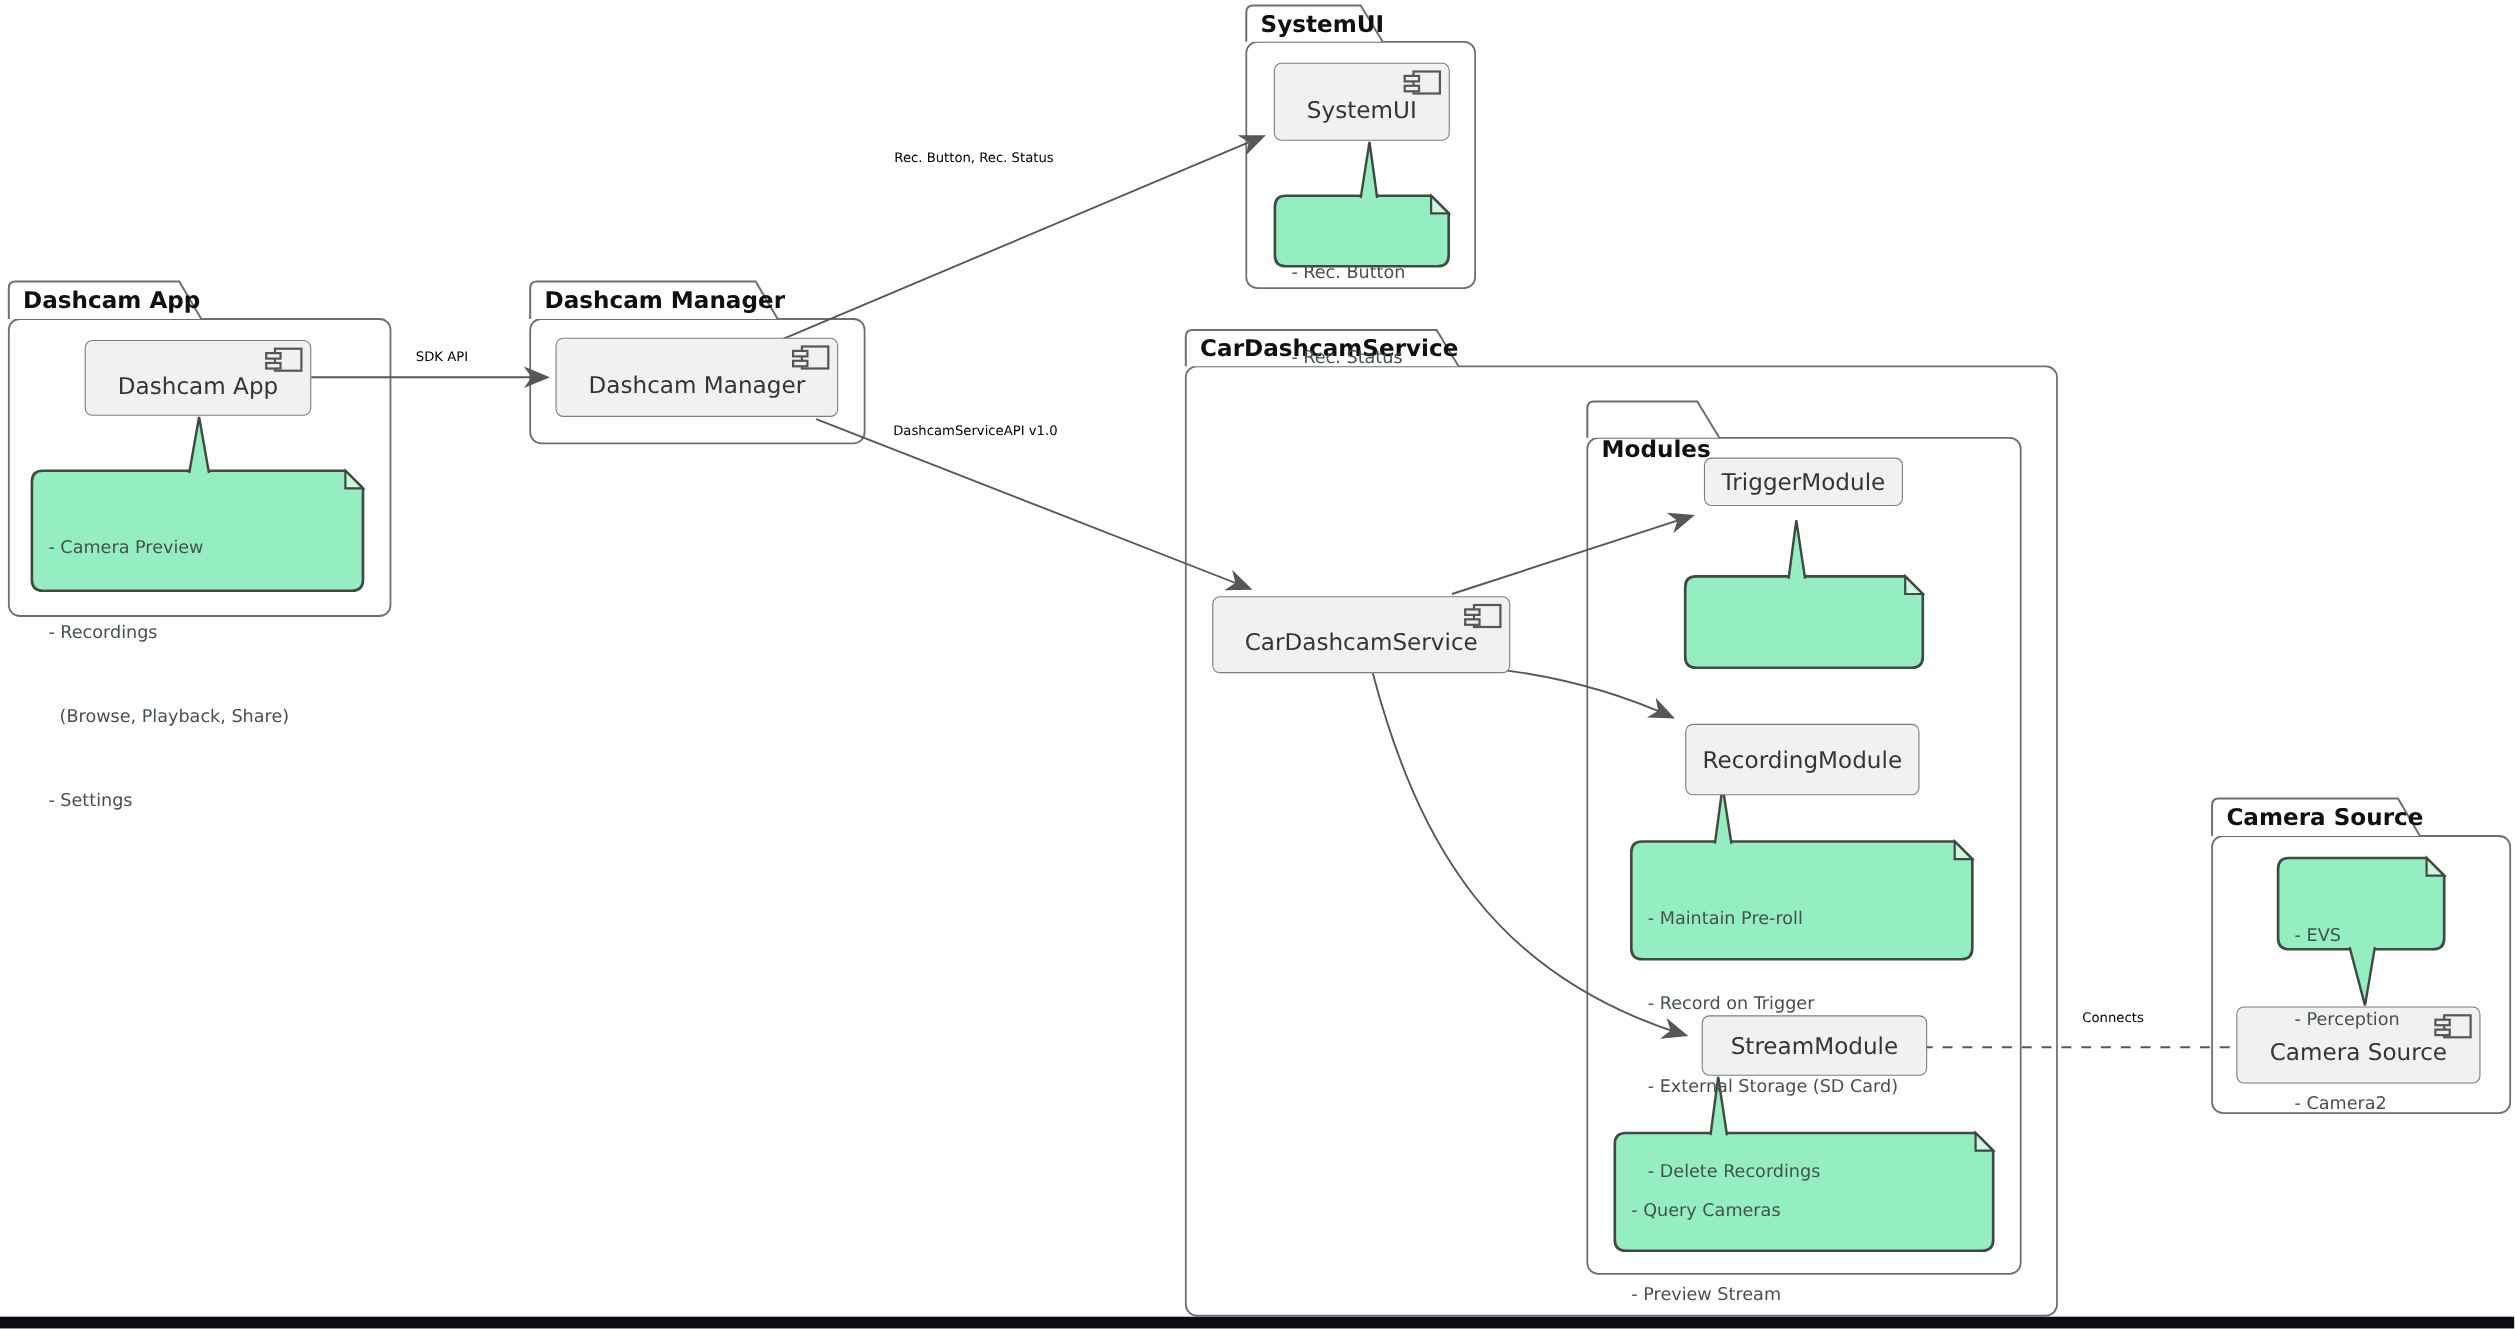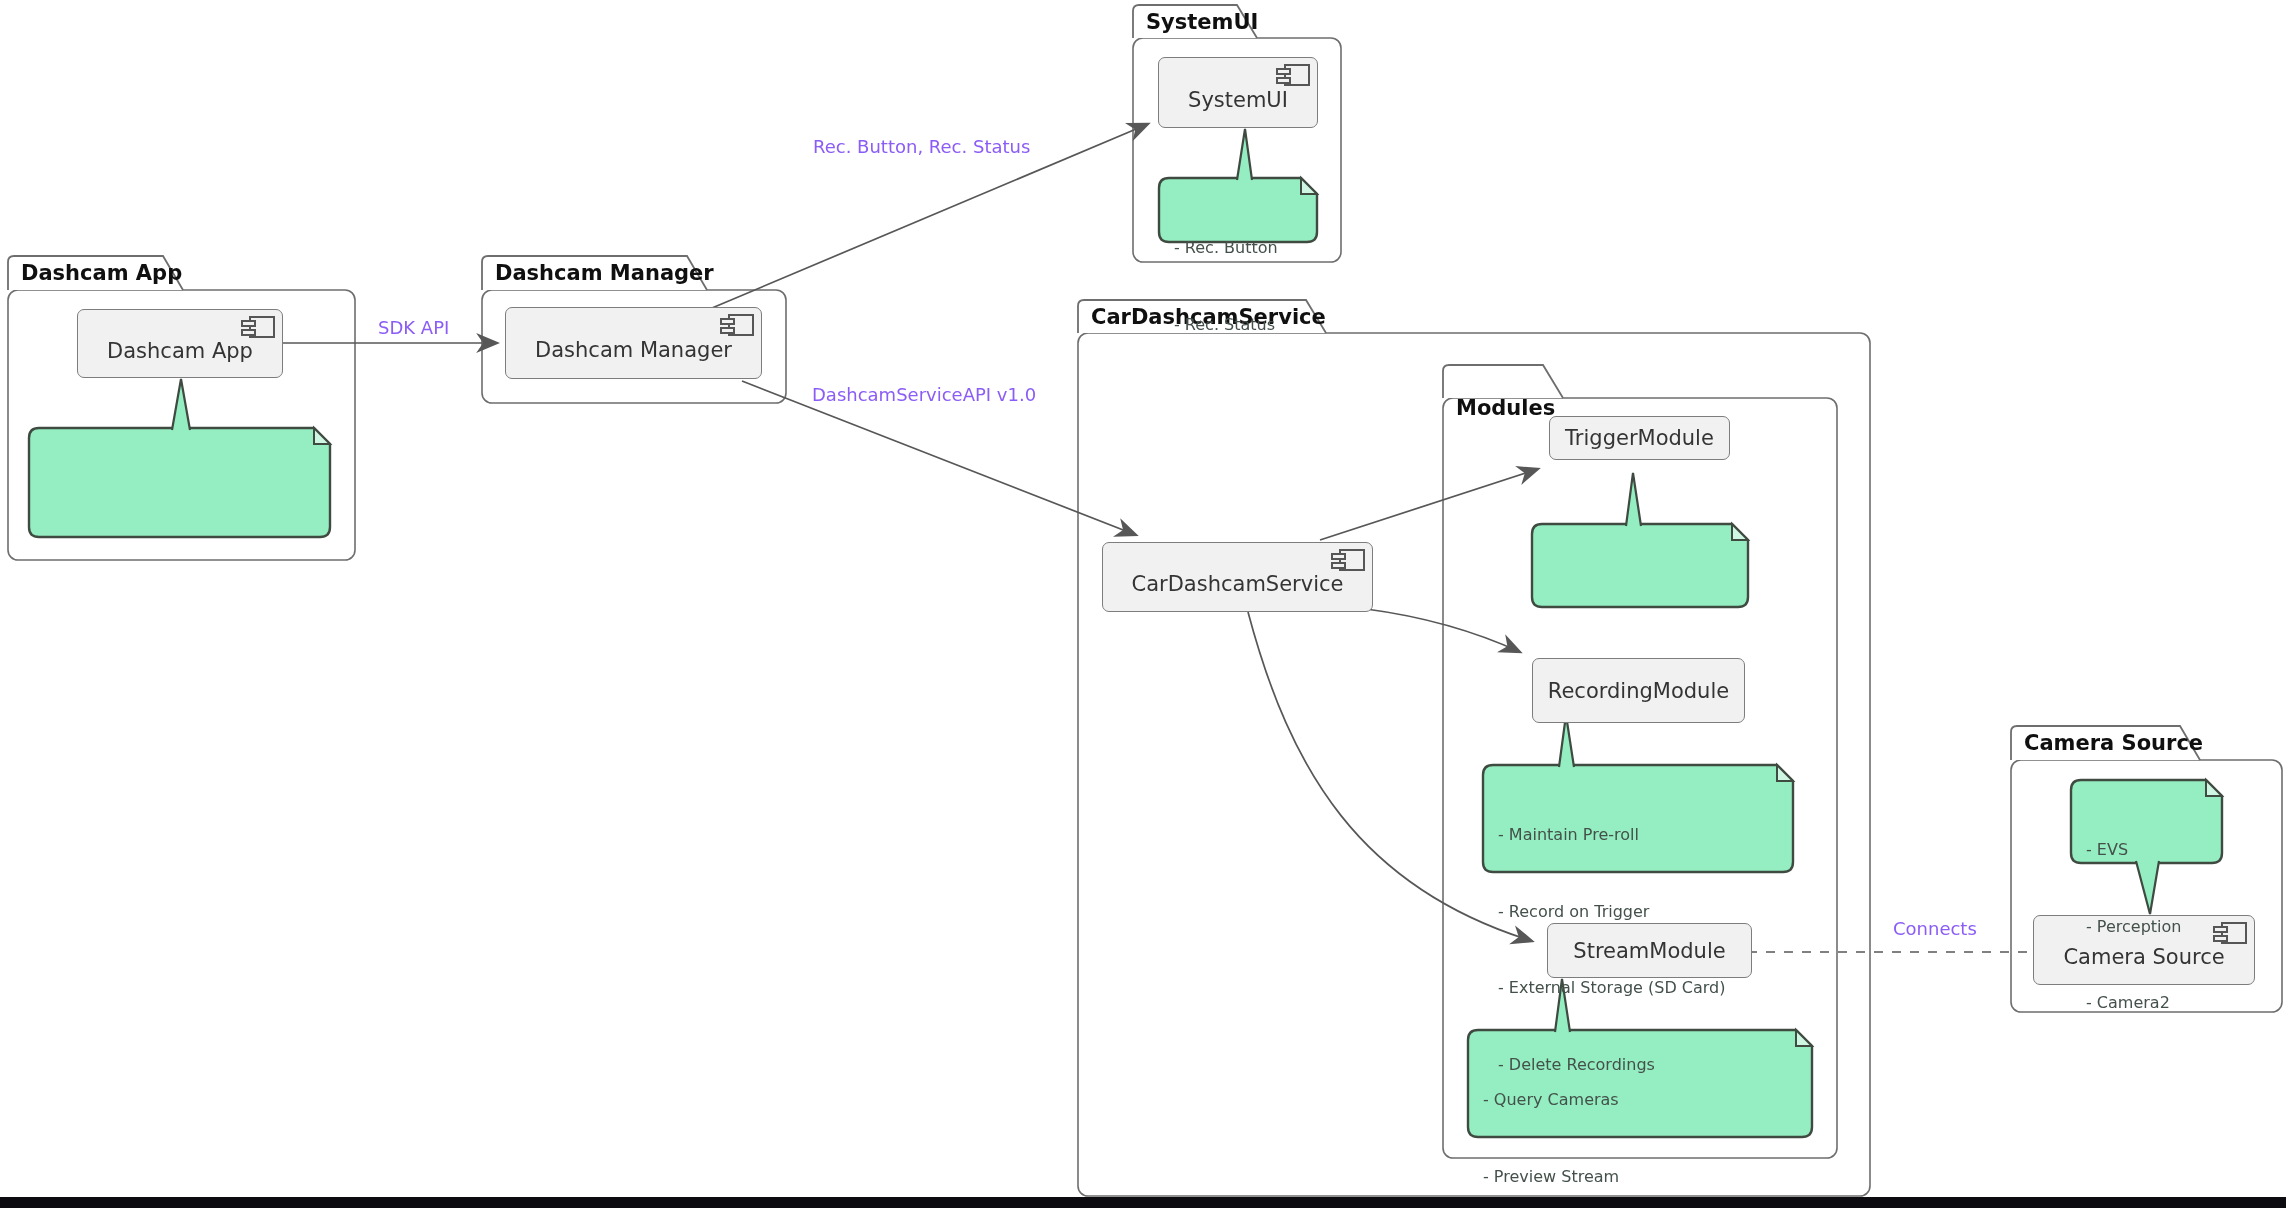--- a/index.html
+++ b/index.html
@@ -36,21 +36,21 @@
     font-size:21px;color:#343434;
     box-sizing:border-box;
   }
   .note-text{
     position:absolute;
     font-size:16px;line-height:25.5px;color:#44514a;
     white-space:pre;
   }
   .edge-label{
     position:absolute;
-    font-size:18px;color:#8b5cf6;white-space:nowrap;
+    font-size:12px;color:#000000;white-space:nowrap;
   }
   .bottom-bar{
     position:absolute;left:0;top:1197px;width:2286px;height:11px;
     background:#0c0c10;
   }
 </style>
 </head>
 <body>
 
 <div id="canvas">
@@ -160,20 +160,26 @@
   <div class="module" style="left:1549px;top:416px;width:181px;height:44px;">
     <span>TriggerModule</span>
   </div>
   <div class="module" style="left:1532px;top:658px;width:213px;height:65px;">
     <span>RecordingModule</span>
   </div>
   <div class="module" style="left:1547px;top:923px;width:205px;height:55px;">
     <span>StreamModule</span>
   </div>
 
+  <div class="note-text" style="left:44px;top:434px;">
+    <div>- Camera Preview</div>
+    <div>- Recordings</div>
+    <div>  (Browse, Playback, Share)</div>
+    <div>- Settings</div>
+  </div>
   <div class="note-text" style="left:1174px;top:184px;">
     <div>- Rec. Button</div>
     <div>- Rec. Status</div>
   </div>
   <div class="note-text" style="left:1498px;top:771px;">
     <div>- Maintain Pre-roll</div>
     <div>- Record on Trigger</div>
     <div>- External Storage (SD Card)</div>
     <div>- Delete Recordings</div>
   </div>

